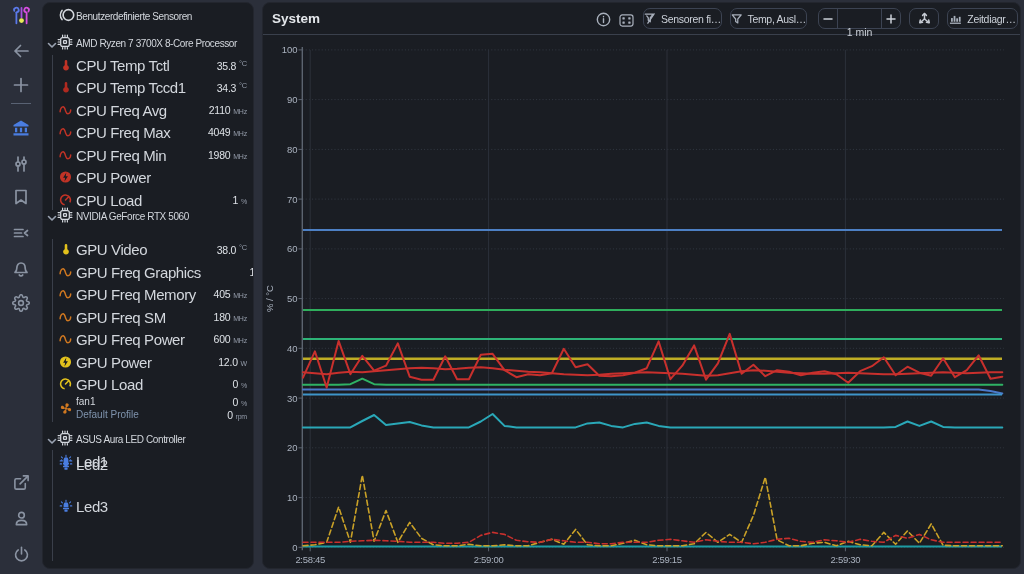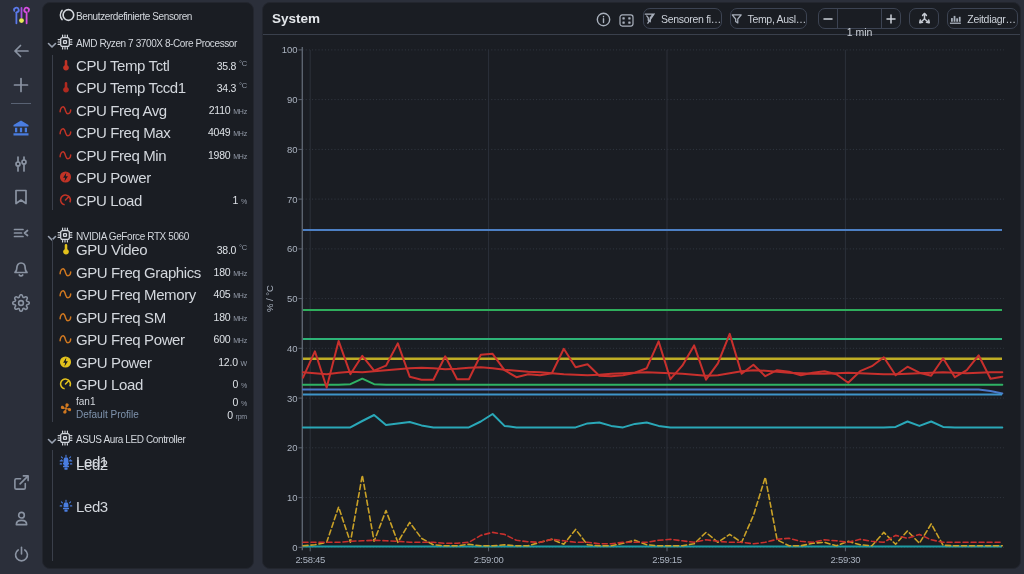--- a/index.html
+++ b/index.html
@@ -222,21 +222,21 @@
         <svg width="13" height="13" viewBox="0 0 14 14">
           <g fill="none" stroke="#c13326" stroke-width="1.7">
             <circle cx="7" cy="7" r="5.3" stroke-dasharray="26 8" transform="rotate(100 7 7)"></circle>
             <line x1="7" y1="7" x2="10.2" y2="3.8" stroke-linecap="round"></line>
           </g>
         </svg>
       </div>
       <div class="lbl">CPU Load</div>
       <div class="val">1&nbsp;<span class="u">%</span></div>
     </div>
-<div class="shead" style="top:222px;">
+<div class="shead" style="top:202px;">
       <div class="chev"><svg width="12" height="12" viewBox="0 0 12 12">
           <path d="M2.5 4.5 6 8l3.5-3.5" stroke="#9aa3b2" stroke-width="1.6" fill="none" stroke-linecap="round" stroke-linejoin="round"></path>
         </svg></div>
       <div class="ic"><svg width="16" height="16" viewBox="0 0 20 20">
           <g stroke="#d3d7dd" stroke-width="1.6" fill="none">
 <rect x="4.6" y="4.6" width="10.8" height="10.8" rx="2.4"></rect>
             <rect x="8.2" y="8.2" width="3.6" height="3.6" rx="0.6"></rect>
 <g stroke-linecap="round" stroke-width="1.5">
               <line x1="7" y1="1.4" x2="7" y2="3.1"></line>
               <line x1="10" y1="1.4" x2="10" y2="3.1"></line>
@@ -259,21 +259,21 @@
 <div class="srow" style="top:235px;">
       <div class="ic">
         <svg width="12" height="13" viewBox="0 0 14 14">
           <path d="M5.5 2.6a1.5 1.5 0 0 1 3 0v4.6a3.3 3.3 0 1 1-3 0z" fill="#e2c11c"></path>
           <circle cx="7" cy="9.9" r="2.1" fill="#e2c11c"></circle>
         </svg>
       </div>
       <div class="lbl">GPU Video</div>
       <div class="val">38.0&nbsp;<span class="usup">°C</span></div>
     </div>
-<div class="srow" style="top:257.5px;">
+<div class="srow" style="top:257.5px;padding-left:36px;">
       <div class="ic">
         <svg width="13" height="11" viewBox="0 0 14 11">
           <path d="M1.2 7.5C1.2 4 3 2 4.4 2c1.7 0 2 2.4 2.7 4.6.6 1.9 1.2 2.9 2.5 2.9 1.5 0 2.8-1.6 3-4" fill="none" stroke="#d07820" stroke-width="1.6" stroke-linecap="round"></path>
         </svg>
       </div>
       <div class="lbl">GPU Freq Graphics</div>
       <div class="val">180&nbsp;<span class="u">MHz</span></div>
     </div>
 <div class="srow" style="top:280px;">
       <div class="ic">

